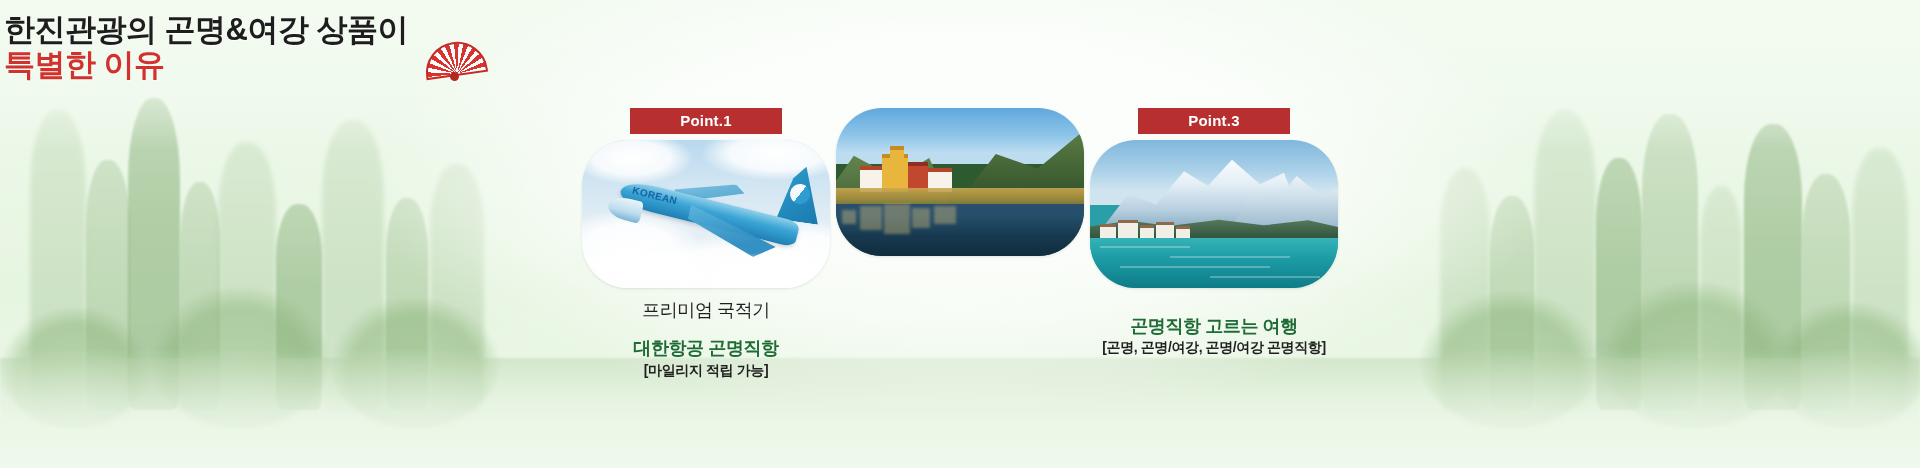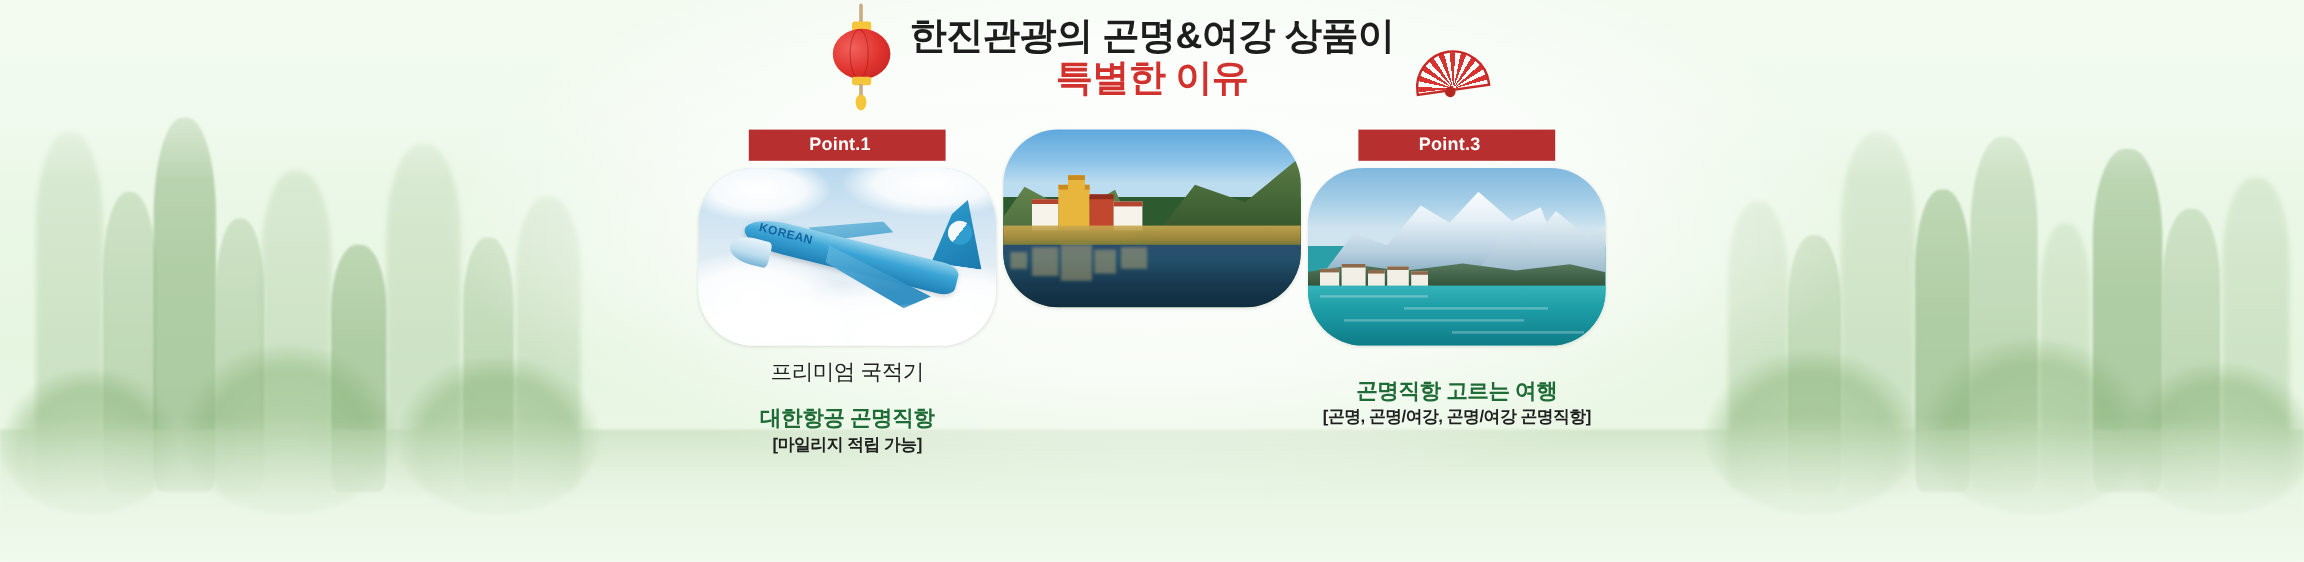--- a/index.html
+++ b/index.html
@@ -83,21 +83,20 @@
     z-index: 4;
     filter: blur(1px);
   }
 
   
   .title-wrap {
     position: absolute;
     left: 0; right: 0;
     top: 12px;
     z-index: 20;
-    text-align: center;
     height: 86px;
   }
   .title-inner {
     position: relative;
     display: inline-block;
     padding: 0 4px;
   }
   .title-line1 {
     font-size: 31px;
     font-weight: 700;
@@ -222,21 +221,21 @@
     display: flex;
     flex-direction: column;
     align-items: center;
   }
   .badge {
     background: #b7302f;
     color: #ffffff;
     font-size: 15px;
     font-weight: 700;
     letter-spacing: 0.2px;
-    padding: 4px 12px 5px 0;
+    padding: 4px 0 5px 0;
     width: 152px;
     text-align: center;
     margin-bottom: 6px;
   }
   .photo {
     width: 248px;
     height: 148px;
     border-radius: 46px;
     overflow: hidden;
     position: relative;

